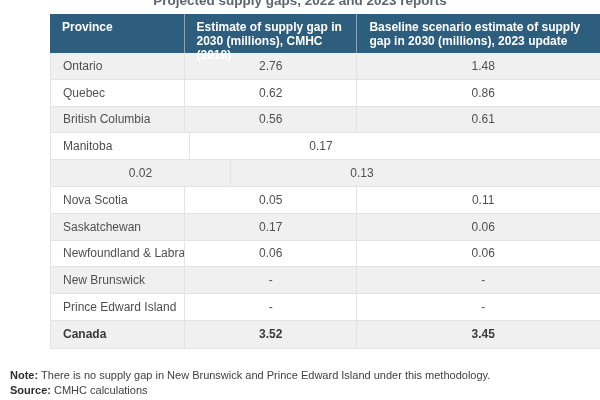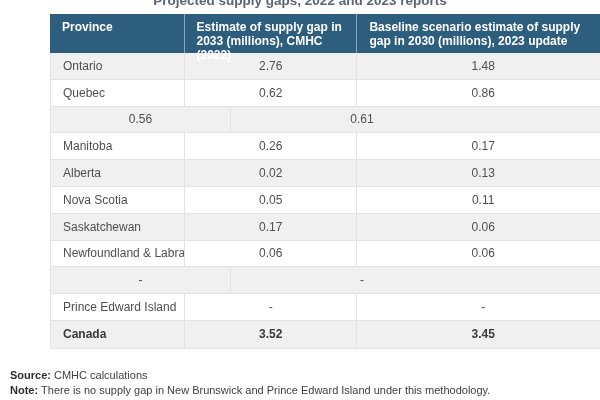--- a/index.html
+++ b/index.html
@@ -81,77 +81,77 @@
   .footer .txt { margin-left: 3px; }
 </style>
 </head>
 <body style="--header-bg: #2e5e7e; --header-text: #ffffff; --row-shade: #f0f0f0; --border: #e3e3e3; --body-text: #4f4f4f; --title-text: #5c6670;">
 
 <div class="title">Projected supply gaps, 2022 and 2023 reports</div>
 
 <div class="table">
   <div class="thead">
     <div class="th col1">Province</div>
-    <div class="th col2">Estimate of supply gap in 2033 (millions), CMHC (2022)</div>
+    <div class="th col2">Estimate of supply gap in 2030 (millions), CMHC (2018)</div>
     <div class="th col3">Baseline scenario estimate of supply gap in 2030 (millions), 2023 update</div>
   </div>
   <div id="tbody">
       <div class="tr shade">
         <div class="td col1">Ontario</div>
         <div class="td col2 num">2.76</div>
         <div class="td col3 num">1.48</div>
       </div>
       <div class="tr">
         <div class="td col1">Quebec</div>
         <div class="td col2 num">0.62</div>
         <div class="td col3 num">0.86</div>
       </div>
       <div class="tr shade">
+        <div class="td col1">British Columbia</div>
         <div class="td col2 num">0.56</div>
         <div class="td col3 num">0.61</div>
       </div>
       <div class="tr">
         <div class="td col1">Manitoba</div>
-        <div class="td col2 num">0.26</div>
         <div class="td col3 num">0.17</div>
       </div>
       <div class="tr shade">
-        <div class="td col1">Alberta</div>
         <div class="td col2 num">0.02</div>
         <div class="td col3 num">0.13</div>
       </div>
       <div class="tr">
         <div class="td col1">Nova Scotia</div>
         <div class="td col2 num">0.05</div>
         <div class="td col3 num">0.11</div>
       </div>
       <div class="tr shade">
         <div class="td col1">Saskatchewan</div>
         <div class="td col2 num">0.17</div>
         <div class="td col3 num">0.06</div>
       </div>
       <div class="tr">
         <div class="td col1">Newfoundland &amp; Labrador</div>
         <div class="td col2 num">0.06</div>
         <div class="td col3 num">0.06</div>
       </div>
       <div class="tr shade">
+        <div class="td col1">New Brunswick</div>
         <div class="td col2 num">-</div>
         <div class="td col3 num">-</div>
       </div>
       <div class="tr">
         <div class="td col1">Prince Edward Island</div>
         <div class="td col2 num">-</div>
         <div class="td col3 num">-</div>
       </div>
       <div class="tr shade total">
         <div class="td col1">Canada</div>
         <div class="td col2 num">3.52</div>
         <div class="td col3 num">3.45</div>
       </div>
     </div>
 </div>
 
 <div class="footer">
+  <div><span class="lbl">Note:</span><span class="txt">There is no supply gap in New Brunswick and Prince Edward Island under this methodology.</span></div>
   <div><span class="lbl">Source:</span><span class="txt">CMHC calculations</span></div>
-  <div><span class="lbl">Note:</span><span class="txt">There is no supply gap in New Brunswick and Prince Edward Island under this methodology.</span></div>
   <div>*Numbers may not add up due to rounding.</div>
 </div>
 
 </body></html>

